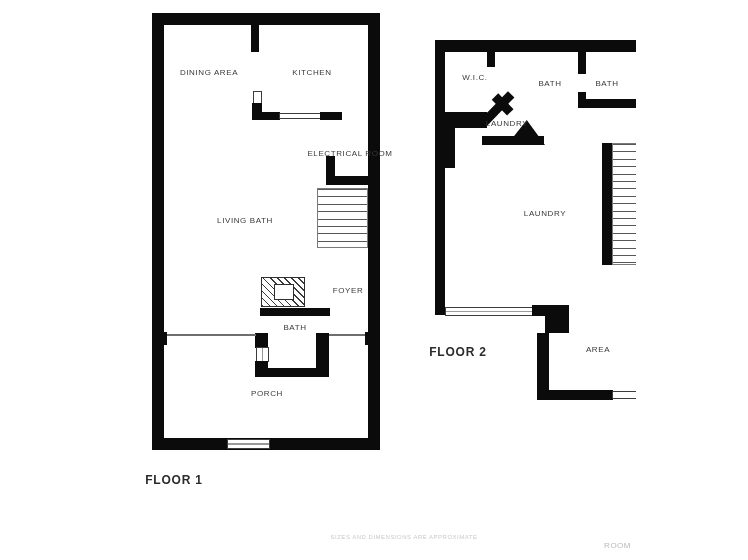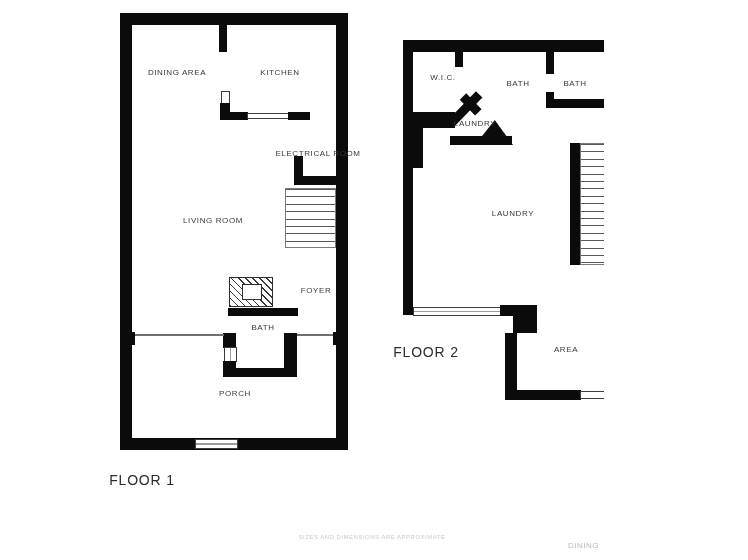--- a/index.html
+++ b/index.html
@@ -1,27 +1,27 @@
 <!DOCTYPE html>
 <html><head>
 <meta charset="utf-8">
 <style>
   html,body{margin:0;padding:0;background:#ffffff;}
   .canvas{
     position:relative;width:604px;height:560px;background:#ffffff;
-    font-family:"Liberation Sans",sans-serif;overflow:hidden;
+    font-family:"Liberation Sans",sans-serif;overflow:hidden;margin-left:32px;
   }
   .room-label{
     position:absolute;transform:translate(-50%,-50%);
     font-size:8px;letter-spacing:.6px;color:#383838;white-space:nowrap;
     font-family:"Liberation Sans",sans-serif;
   }
   .floor-label{
     position:absolute;transform:translate(-50%,-50%);
-    font-size:14px;letter-spacing:.8px;color:#2b2b2b;white-space:nowrap;font-weight:normal;
+    font-size:12px;letter-spacing:.8px;color:#2b2b2b;white-space:nowrap;font-weight:bold;
   }
   .wall{position:absolute;background:#0b0b0b;}
   .thinbox{position:absolute;background:#ffffff;border:1px solid #3c3c3c;box-sizing:border-box;}
   .window-h{position:absolute;background:linear-gradient(to bottom,#fff 0 42%,#9a9a9a 42% 58%,#fff 58%);border:1px solid #3c3c3c;box-sizing:border-box;}
   .window-v{position:absolute;background:linear-gradient(to right,#fff 0 42%,#9a9a9a 42% 58%,#fff 58%);border:1px solid #3c3c3c;box-sizing:border-box;}
   .thinline{position:absolute;background:#6e6e6e;}
   .stairs{
     position:absolute;border:1px solid #7a7a7a;box-sizing:border-box;background:
     repeating-linear-gradient(to bottom,#585858 0 1px,transparent 1px 7.4px);
   }
@@ -93,21 +93,21 @@
       <div class="wall" style="left: 500px; top: 305px; width: 37px; height: 11px;"></div>
       <div class="wall" style="left: 513px; top: 314px; width: 24px; height: 19px;"></div>
       <div class="wall" style="left: 505px; top: 333px; width: 12px; height: 67px;"></div>
       <div class="wall" style="left: 505px; top: 390px; width: 76px; height: 10px;"></div>
       <div class="window-h" style="left: 580px; top: 391px; width: 37px; height: 8px;"></div>
     </div>
 
   <span class="room-label" style="left:177px;top:72px">DINING AREA</span>
   <span class="room-label" style="left:280px;top:72px">KITCHEN</span>
   <span class="room-label" style="left:318px;top:153px">ELECTRICAL ROOM</span>
-  <span class="room-label" style="left:213px;top:220px">LIVING ROOM</span>
+  <span class="room-label" style="left:213px;top:220px">LIVING BATH</span>
   <span class="room-label" style="left:316px;top:290px">FOYER</span>
   <span class="room-label" style="left:263px;top:327px">BATH</span>
   <span class="room-label" style="left:235px;top:393px">PORCH</span>
   <span class="floor-label" style="left:142px;top:480px">FLOOR 1</span>
 
   <span class="room-label" style="left:443px;top:77px">W.I.C.</span>
   <span class="room-label" style="left:518px;top:83px">BATH</span>
   <span class="room-label" style="left:575px;top:83px">BATH</span>
   <span class="room-label" style="left:475px;top:123px">LAUNDRY</span>
   <span class="room-label" style="left:513px;top:213px">LAUNDRY</span>
@@ -117,14 +117,14 @@
   <span class="disclaimer">SIZES AND DIMENSIONS ARE APPROXIMATE</span>
 
   <div class="compass">
     <span class="north">N</span>
     <svg width="40" height="40" viewBox="0 0 40 40">
       <line x1="24" y1="4" x2="22" y2="12" stroke="#9a9a9a" stroke-width="0.8"></line>
       <path d="M25 8 L4 35 L15 28.5 L12 40 Z" fill="#141414"></path>
     </svg>
   </div>
 
-  <span class="crmls">DINING</span>
+  <span class="crmls">ROOM</span>
 </div>
 
 </body></html>

